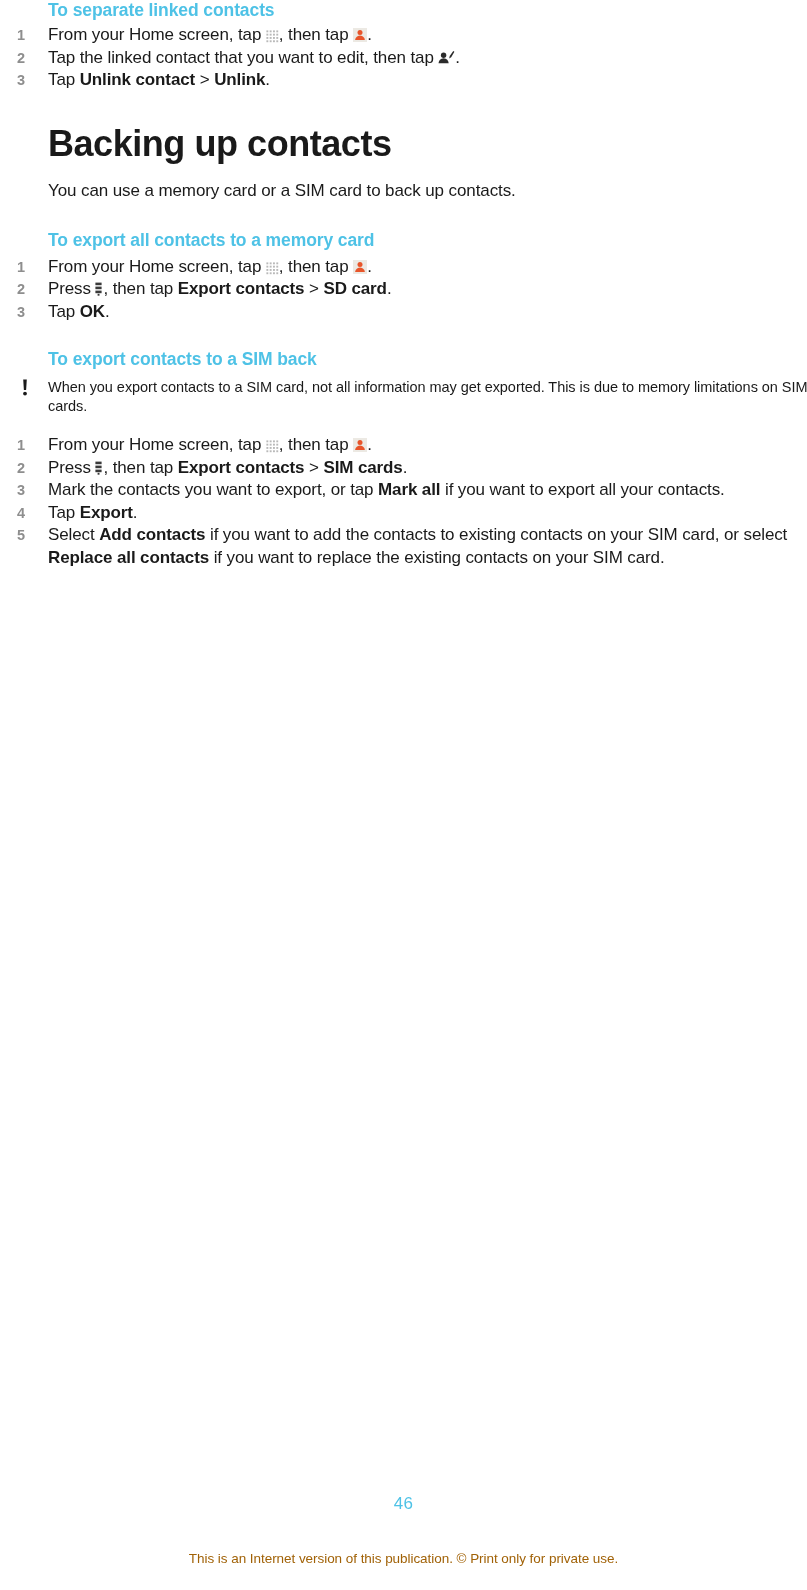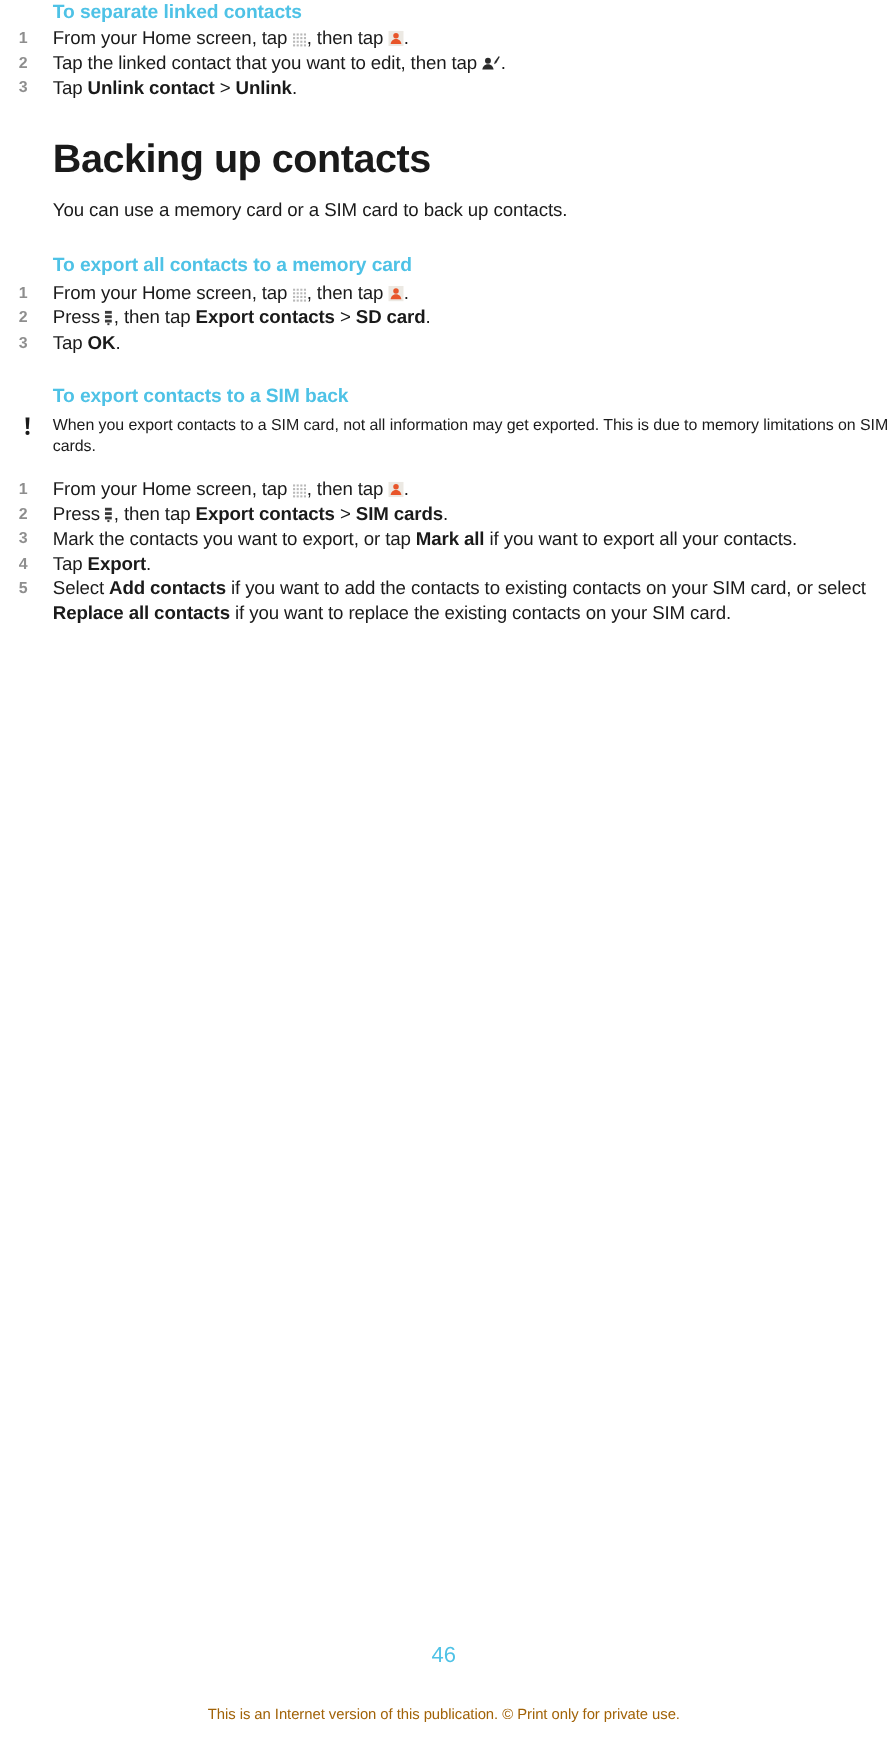--- a/index.html
+++ b/index.html
@@ -140,21 +140,21 @@
   .ic-menu svg { display: block; }
 
   
   .page-number {
     position: absolute;
     left: 0;
     top: 1494px;
     width: 807px;
     text-align: center;
     color: #4ec2e6;
-    font-size: 20px;
+    font-size: 17px;
     font-weight: normal;
     letter-spacing: 0.2px;
   }
   .footer-note {
     position: absolute;
     left: 0;
     top: 1551px;
     width: 807px;
     text-align: center;
     color: #a16207;

